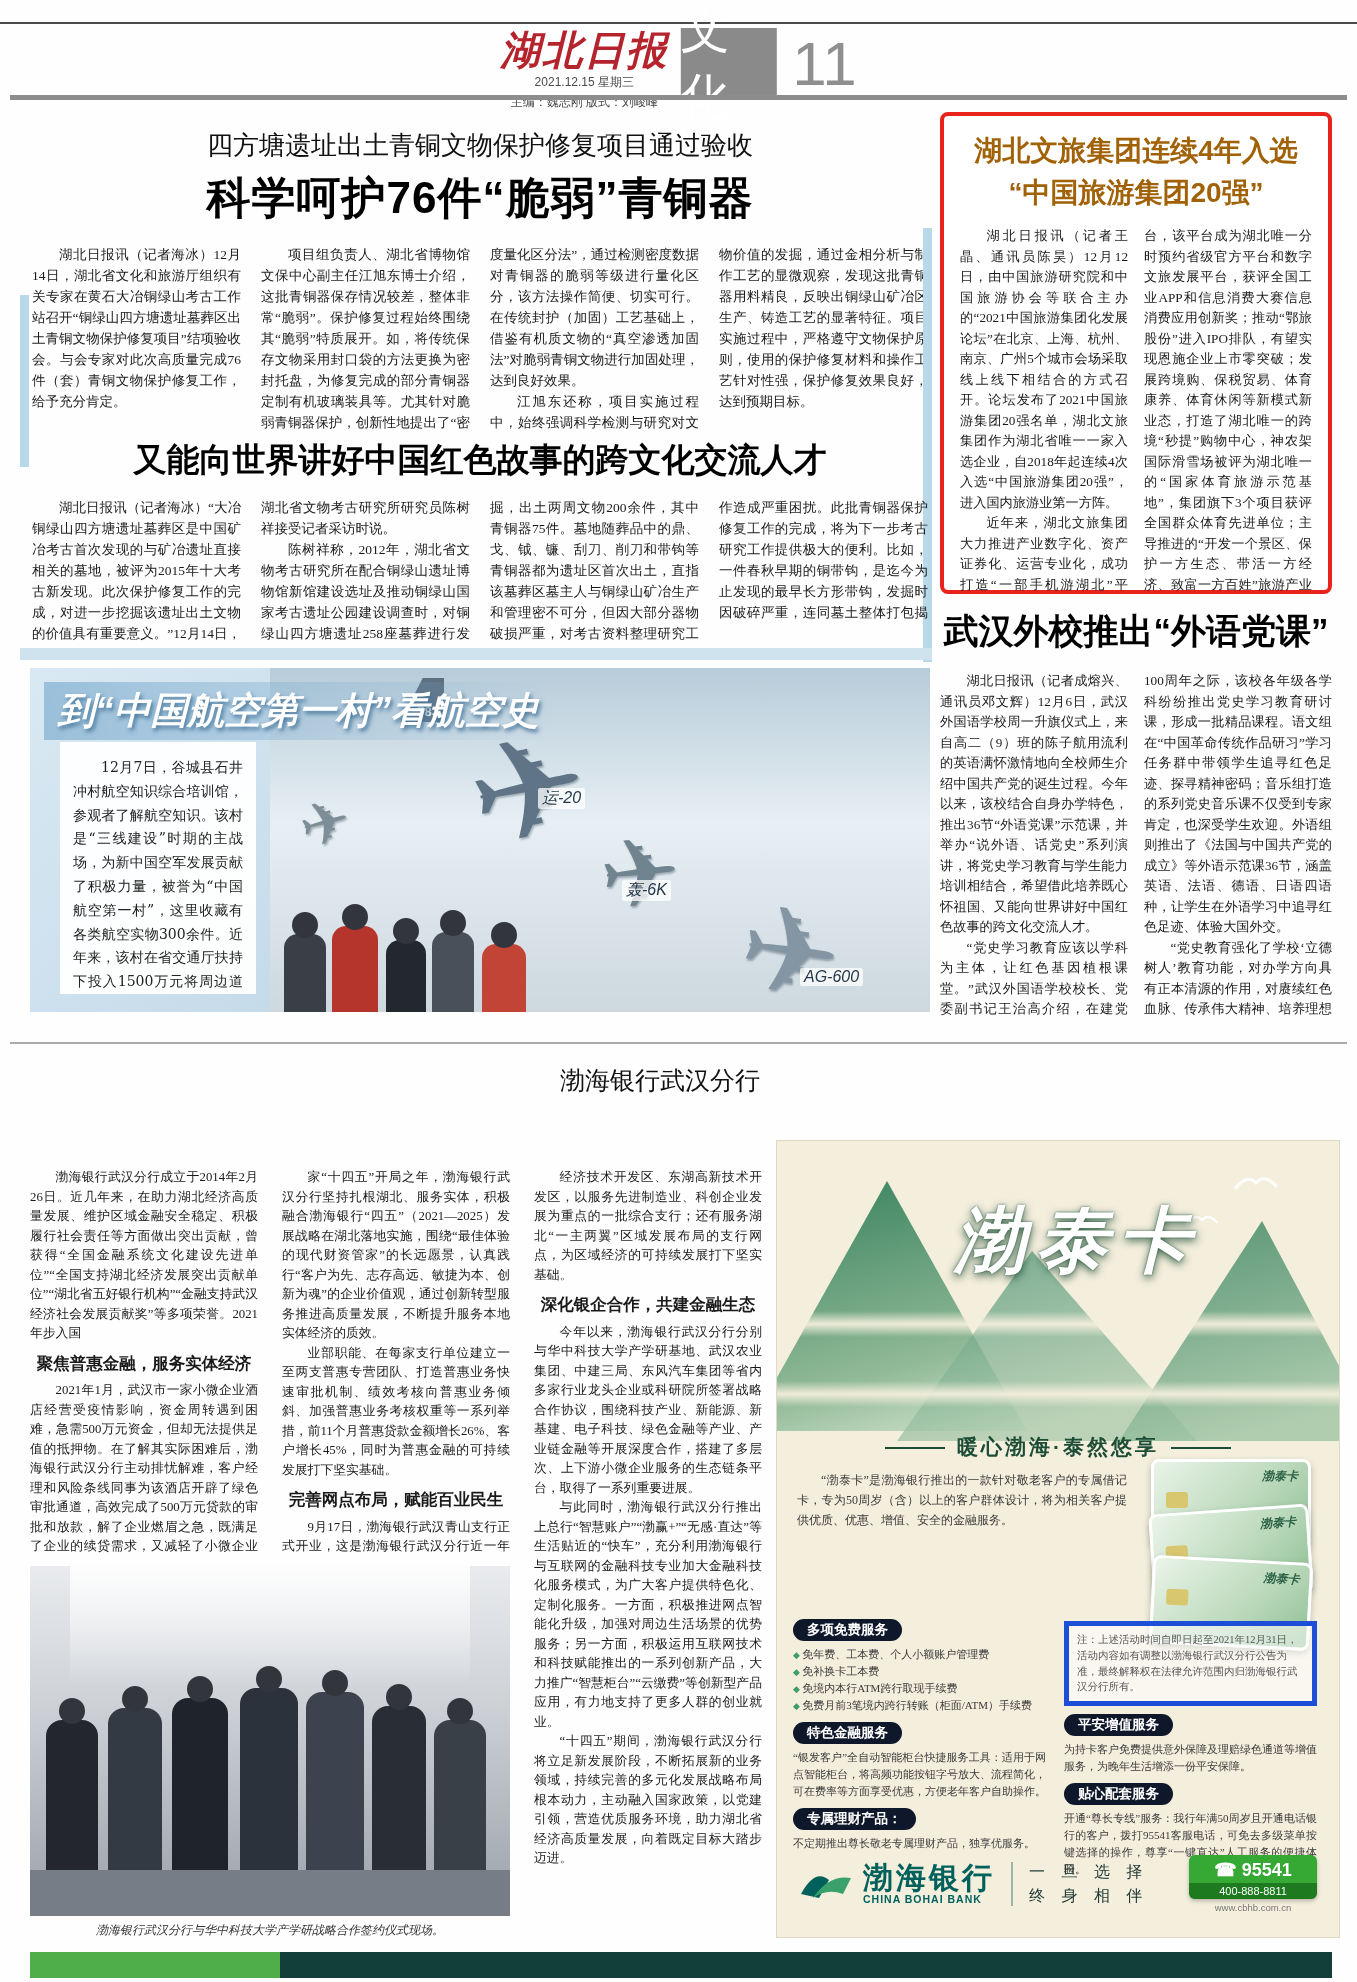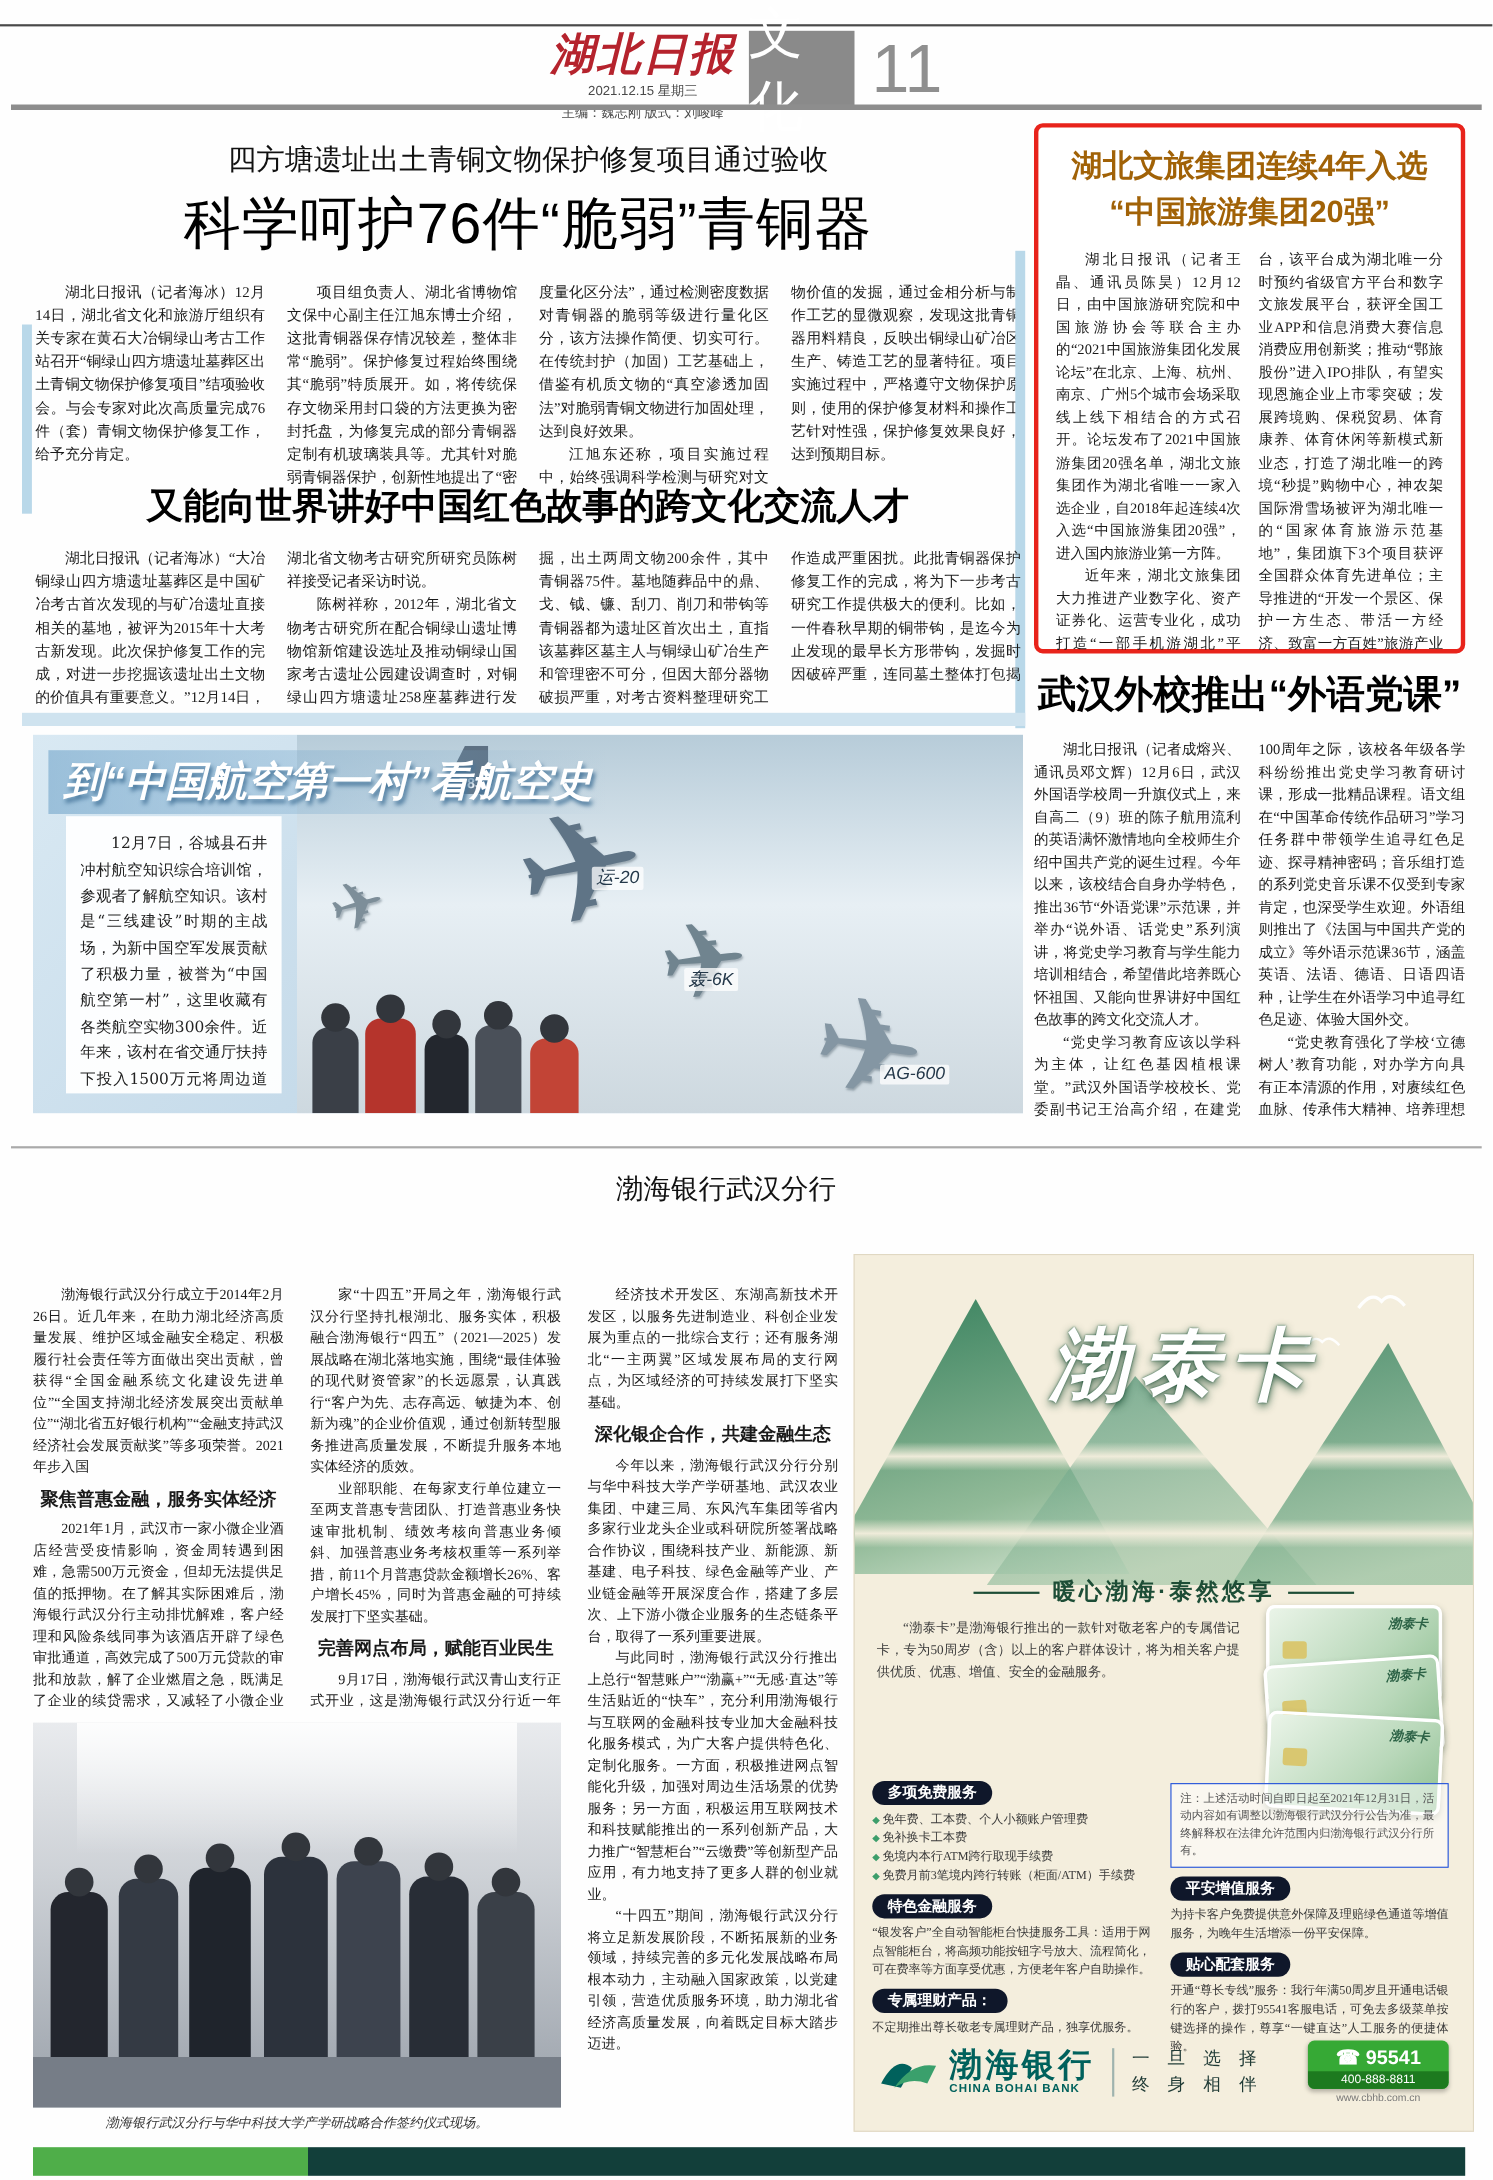--- a/index.html
+++ b/index.html
@@ -23,21 +23,21 @@
     display:flex; align-items:center; justify-content:center;
     font-family:"Liberation Sans", sans-serif; font-size:50px; font-weight:400; }
   .page-num { font-family:"Liberation Sans", sans-serif; font-size:62px; color:#8f8f8f;
     line-height:72px; margin-left:4px; }
   .main-rule { position:absolute; top:95px; left:10px; right:10px; height:5px; background:#8d8d8d; }
 
   
   .kicker { text-align:center; font-family:"Liberation Sans", sans-serif;
     font-size:26px; font-weight:500; color:#111; }
   .headline-xl { text-align:center; font-family:"Liberation Sans", sans-serif;
-    font-size:52px; font-weight:400; color:#000; letter-spacing:1px; }
+    font-size:44px; font-weight:700; color:#000; letter-spacing:1px; }
   .headline-lg { text-align:center; font-family:"Liberation Sans", sans-serif;
     font-size:33px; font-weight:700; color:#000; }
   .headline-md { text-align:center; font-family:"Liberation Sans", sans-serif;
     font-size:28px; font-weight:700; color:#a16207; line-height:1.5; }
   .bodytext p { text-indent:2em; text-align:justify; }
   .cols4 { column-count:4; column-gap:20px; font-size:13.5px; line-height:21px; overflow:hidden; }
   .cols2 { column-count:2; column-gap:16px; font-size:13.2px; line-height:20.5px; overflow:hidden; }
 
   .art1 { position:absolute; left:32px; top:112px; width:896px; }
   .art1 .cols4 { margin-top:16px; height:200px; }
@@ -147,21 +147,21 @@
   .card .cname { position:absolute; right:10px; top:6px; font-size:12px; color:#2c6246;
     font-family:"DejaVu Serif", serif; font-weight:bold; font-style:italic; }
   .ad-cols { position:absolute; left:16px; top:470px; width:524px; display:flex; gap:18px; }
   .ad-col { width:253px; }
   .pill { display:inline-block; background:#0f172a; color:#fff; border-radius:12px;
     font-family:"Liberation Sans", sans-serif; font-size:13.5px; font-weight:700;
     padding:2px 14px; margin:8px 0 5px; }
   .ad-item { font-size:11px; line-height:1.55; color:#3a3a3a; text-align:justify; }
   .ad-item:before { content:"◆ "; color:#3d9e6b; font-size:9px; }
   .ad-text { font-size:11px; line-height:1.55; color:#3a3a3a; text-align:justify; }
-  .ad-note { border:1px solid #1d4ed8; background:rgba(255,255,255,.55); padding:6px 8px;
+  .ad-note { border:5px solid #1d4ed8; background:rgba(255,255,255,.55); padding:6px 8px;
     font-size:10.5px; line-height:1.5; color:#555; margin-top:10px; }
   .ad-logo-row { position:absolute; left:0; right:0; bottom:14px; height:78px;
     display:flex; align-items:center; padding:0 22px; }
   .logo-text { margin-left:10px; }
   .logo-cn { font-family:"Liberation Sans", sans-serif; font-size:30px; font-weight:700;
     color:#00615c; letter-spacing:3px; line-height:1; }
   .logo-en { font-family:"Liberation Sans", sans-serif; font-size:10.5px; font-weight:700;
     color:#00615c; letter-spacing:1px; }
   .logo-div { width:2px; height:44px; background:#9fb3ae; margin:0 16px; }
   .tagline { font-family:"Liberation Sans", sans-serif; font-size:16px; color:#1f3a35;

